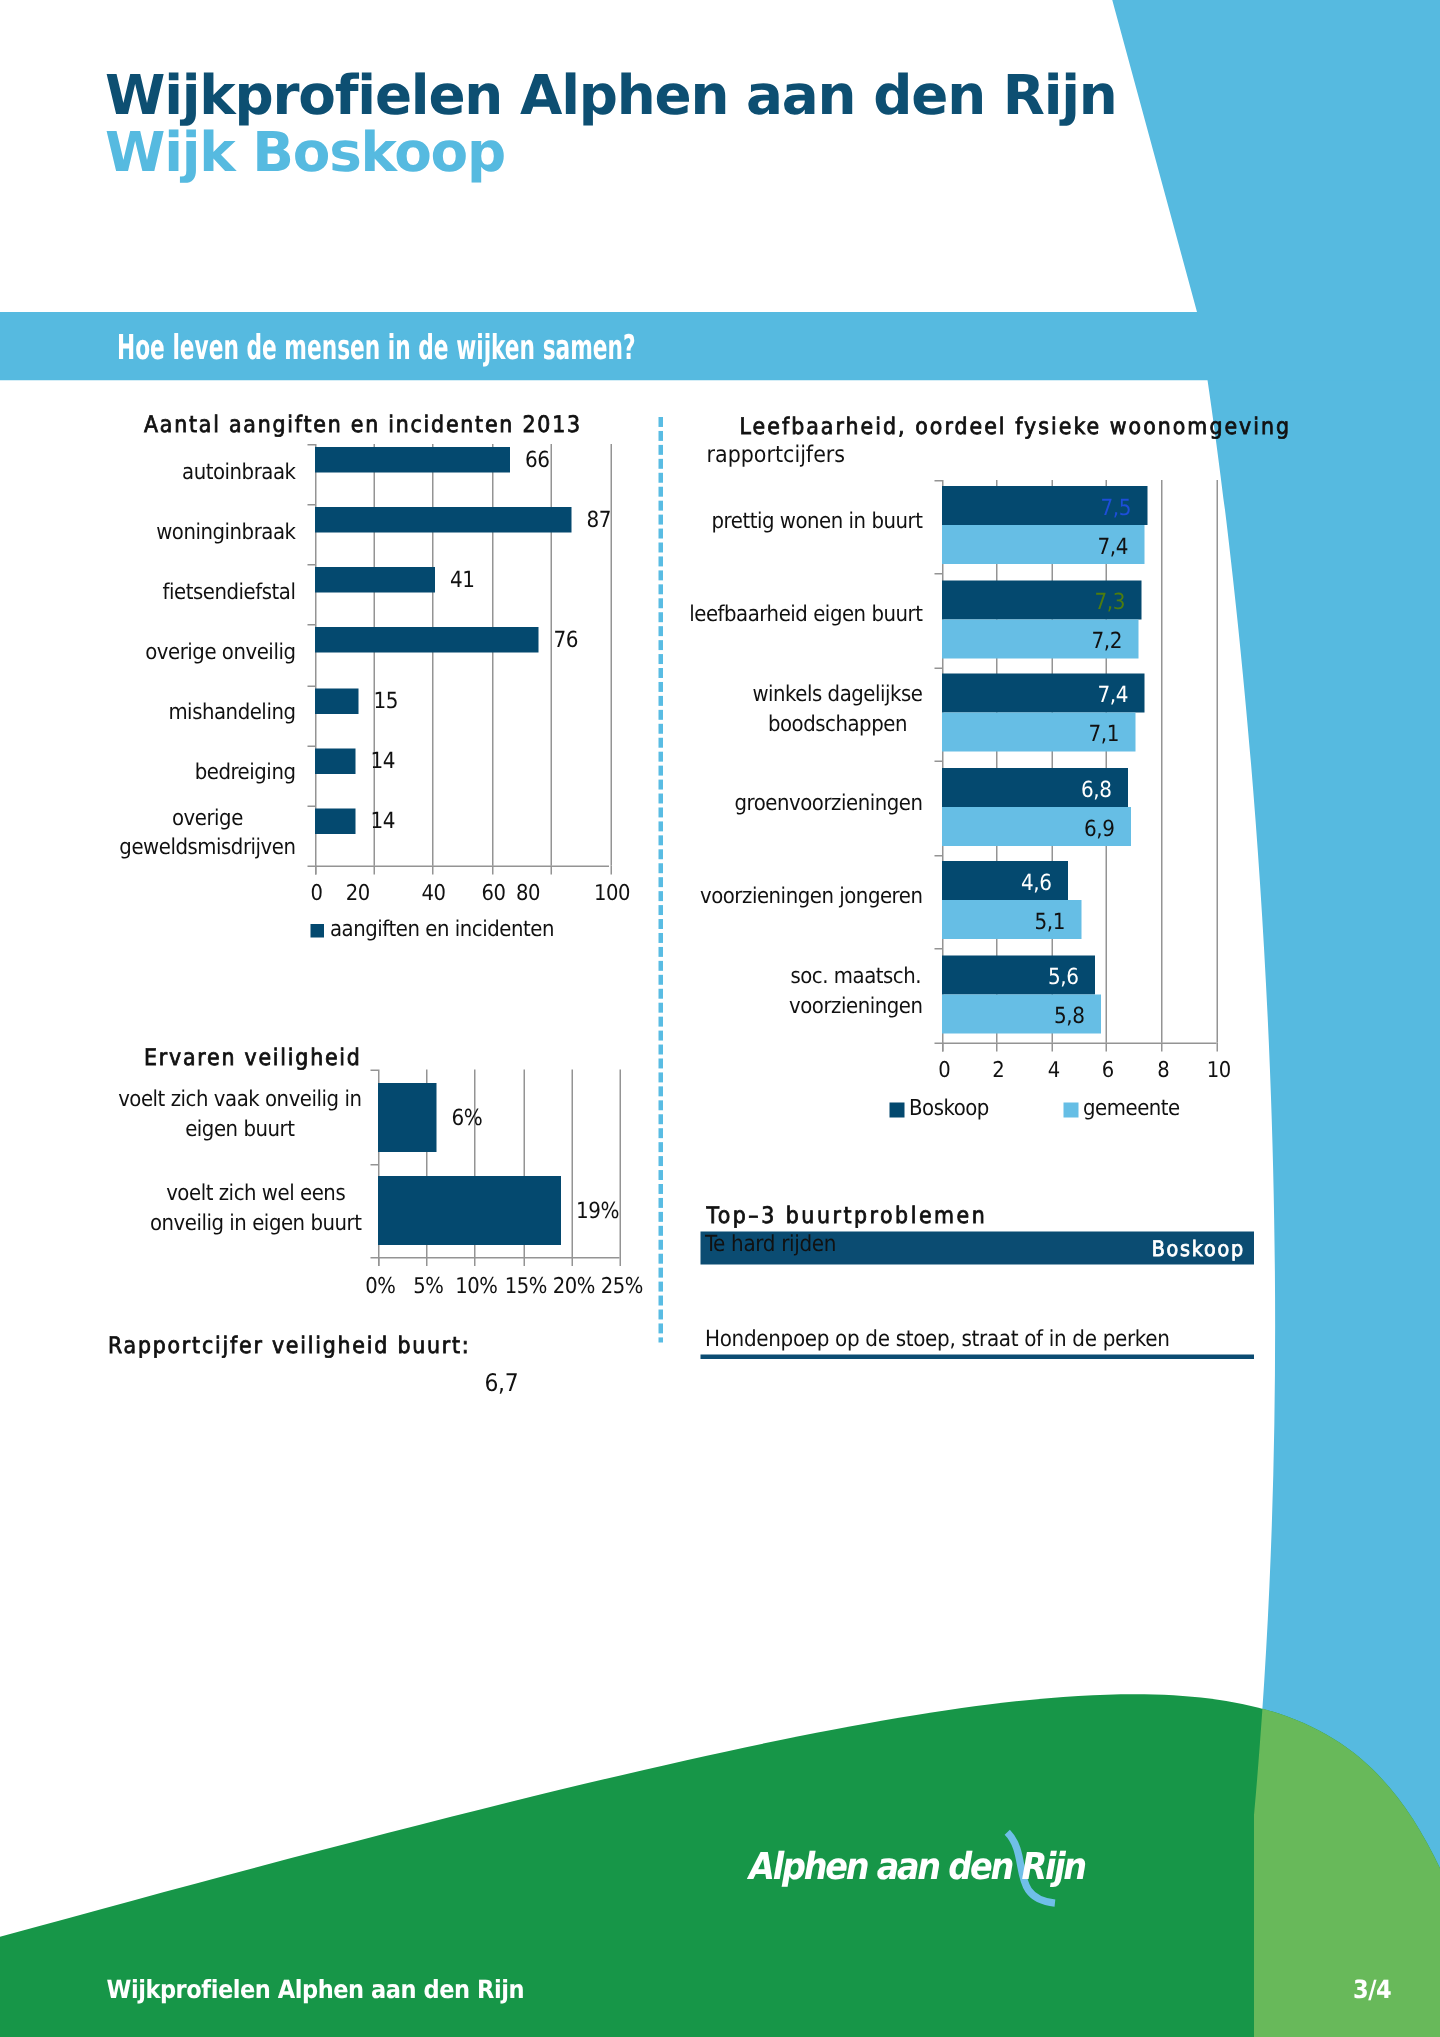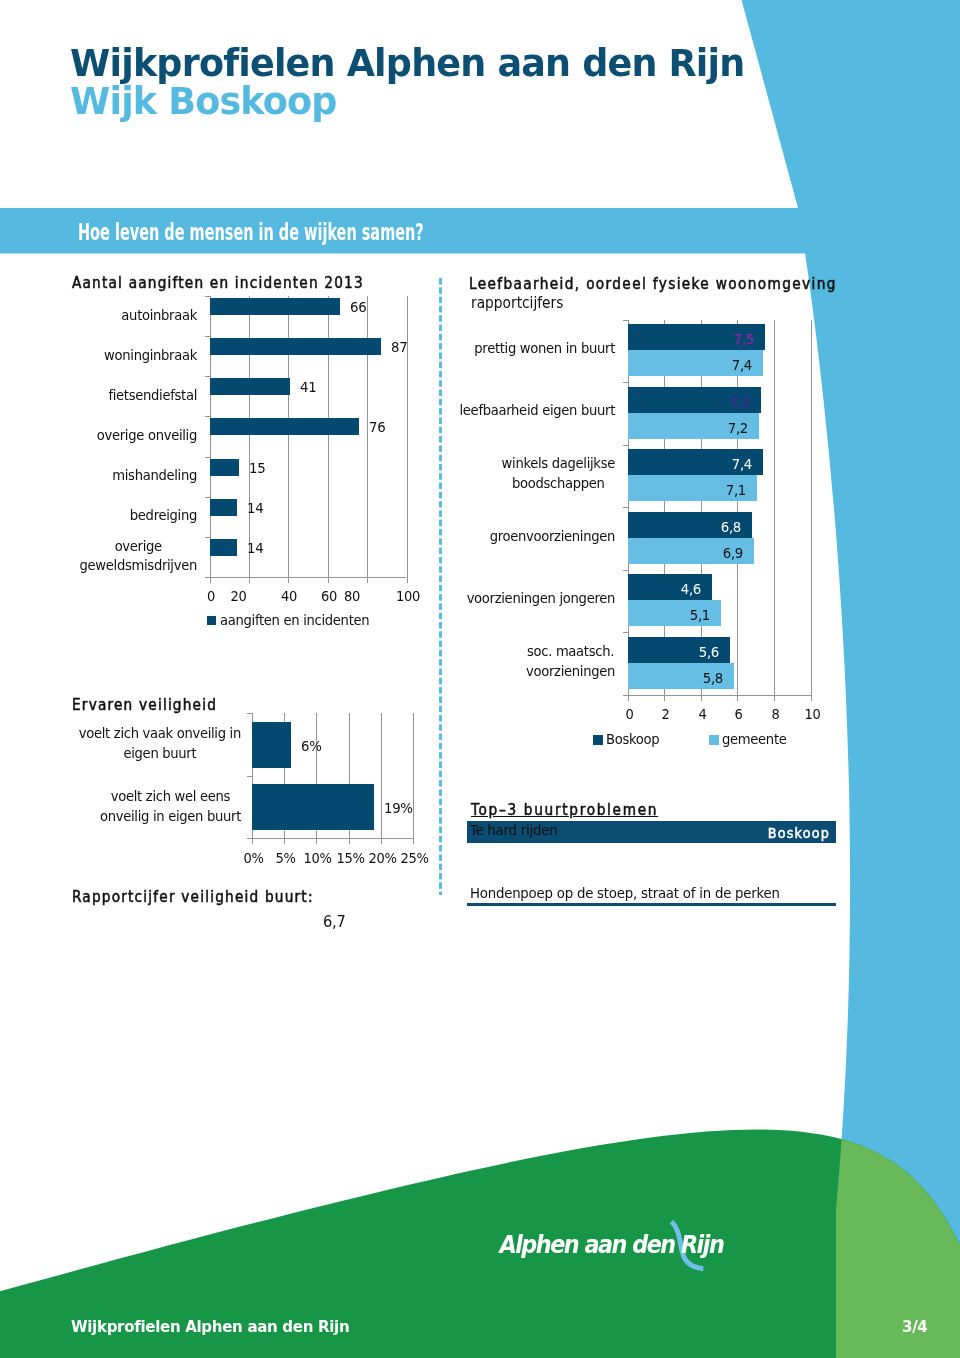--- a/index.html
+++ b/index.html
@@ -12,21 +12,21 @@
   .title-main { position:absolute; left:70px; top:46px; font-size:36.5px; font-weight:bold;
                 letter-spacing:-0.8px; color:#0d4f72; white-space:nowrap; line-height:1; }
   .title-sub  { position:absolute; left:70px; top:84px; font-size:36.5px; font-weight:bold;
                 letter-spacing:-0.82px; color:#56bae0; white-space:nowrap; line-height:1; }
   .band-title { position:absolute; left:78px; top:221px; font-size:22.8px; font-weight:bold; color:#fff;
                 white-space:nowrap; font-family:"DejaVu Sans Condensed","DejaVu Sans",sans-serif;
                 letter-spacing:0px; line-height:1; transform:scaleX(0.706); transform-origin:left top; }
 
   .sec-head { position:absolute; font-family:"DejaVu Sans Condensed","DejaVu Sans",sans-serif;
               font-size:15.2px; font-weight:normal; -webkit-text-stroke:0.5px #111; color:#111;
-              letter-spacing:1.2px; white-space:nowrap; line-height:1; }
+              letter-spacing:1.2px; white-space:nowrap; line-height:1;margin-left:24px; }
   .sec-sub  { position:absolute; font-family:"DejaVu Sans Condensed","DejaVu Sans",sans-serif;
               font-size:15.3px; letter-spacing:0px; color:#111; white-space:nowrap; line-height:1; }
 
   .catlab { position:absolute; font-family:"DejaVu Sans Condensed","DejaVu Sans",sans-serif;
              font-size:14.6px; letter-spacing:-0.3px; color:#111; line-height:18px; text-align:right; }
   .catinner { display:inline-block; text-align:center; }
   .bar { position:absolute; }
   .gridline { position:absolute; width:1px; background:#949494; }
   .axisline { position:absolute; background:#949494; }
   .ytick { position:absolute; width:5px; height:1px; background:#949494; }
@@ -40,21 +40,21 @@
   .lgsw  { position:absolute; width:11px; height:11px; }
   .lglab { position:absolute; font-family:"DejaVu Sans Condensed","DejaVu Sans",sans-serif;
              font-size:14.6px; letter-spacing:-0.3px; color:#111; white-space:nowrap; line-height:1; }
 
   .divider { position:absolute; left:439px; top:278px; width:3px; height:617px;
              background-image:linear-gradient(to bottom,#59bce3 0,#59bce3 6.6px,rgba(255,255,255,0) 6.6px,rgba(255,255,255,0) 9.3px);
              background-size:3px 9.3px; }
 
   .t3-title { position:absolute; font-family:"DejaVu Sans Condensed","DejaVu Sans",sans-serif;
               font-size:15.2px; font-weight:normal; -webkit-text-stroke:0.5px #111; color:#111;
-              letter-spacing:1.7px; white-space:nowrap; line-height:1;text-decoration:underline; }
+              letter-spacing:1.7px; white-space:nowrap; line-height:1; }
   .t3-headbar { position:absolute; background:#0b4c72; }
   .t3-headtext{ position:absolute; font-family:"DejaVu Sans Condensed","DejaVu Sans",sans-serif;
                 font-size:14.2px; font-weight:normal; -webkit-text-stroke:0.5px #fff; color:#fff;
                 letter-spacing:1.2px; white-space:nowrap; line-height:1; }
   .t3-row { position:absolute; font-family:"DejaVu Sans Condensed","DejaVu Sans",sans-serif;
              font-size:14.8px; letter-spacing:-0.22px; color:#111; white-space:nowrap; line-height:1; }
   .t3-rule { position:absolute; background:#0b4c72; }
 
   .rapport-lab { position:absolute; font-family:"DejaVu Sans Condensed","DejaVu Sans",sans-serif;
                  font-size:15.2px; font-weight:normal; -webkit-text-stroke:0.5px #111; color:#111;
@@ -170,23 +170,23 @@
       <div class="xtick" style="left:737px;top:695px"></div>
       <div class="xtick" style="left:774px;top:695px"></div>
       <div class="xtick" style="left:811px;top:695px"></div>
       <div class="catlab" style="left:452px;top:338px;width:163px;line-height:20px"><span class="catinner">prettig wonen in buurt</span></div>
       <div class="catlab" style="left:452px;top:400px;width:163px;line-height:20px"><span class="catinner">leefbaarheid eigen buurt</span></div>
       <div class="catlab" style="left:452px;top:453px;width:163px;line-height:20px"><span class="catinner">winkels dagelijkse<br>boodschappen</span></div>
       <div class="catlab" style="left:452px;top:526px;width:163px;line-height:20px"><span class="catinner">groenvoorzieningen</span></div>
       <div class="catlab" style="left:452px;top:588px;width:163px;line-height:20px"><span class="catinner">voorzieningen jongeren</span></div>
       <div class="catlab" style="left:452px;top:641px;width:163px;line-height:20px"><span class="catinner">soc. maatsch.<br>voorzieningen</span></div>
       <div class="bar" style="left:628px;top:324px;width:137px;height:26px;background:#04496f"></div>
-      <div class="vlabin" style="left:628px;top:332px;width:126px;color:#a21caf">7,5</div>
+      <div class="vlabin" style="left:628px;top:332px;width:126px;color:#1d4ed8">7,5</div>
       <div class="bar" style="left:628px;top:387px;width:133px;height:26px;background:#04496f"></div>
-      <div class="vlabin" style="left:628px;top:395px;width:122px;color:#4c1d95">7,3</div>
+      <div class="vlabin" style="left:628px;top:395px;width:122px;color:#4d7c0f">7,3</div>
       <div class="bar" style="left:628px;top:449px;width:135px;height:26px;background:#04496f"></div>
       <div class="vlabin" style="left:628px;top:457px;width:124px;color:#ffffff">7,4</div>
       <div class="bar" style="left:628px;top:512px;width:124px;height:26px;background:#04496f"></div>
       <div class="vlabin" style="left:628px;top:520px;width:113px;color:#ffffff">6,8</div>
       <div class="bar" style="left:628px;top:574px;width:84px;height:26px;background:#04496f"></div>
       <div class="vlabin" style="left:628px;top:582px;width:73px;color:#ffffff">4,6</div>
       <div class="bar" style="left:628px;top:637px;width:102px;height:26px;background:#04496f"></div>
       <div class="vlabin" style="left:628px;top:645px;width:91px;color:#ffffff">5,6</div>
       <div class="bar" style="left:628px;top:350px;width:135px;height:26px;background:#66bee5"></div>
       <div class="vlabin" style="left:628px;top:358px;width:124px;color:#111111">7,4</div>

